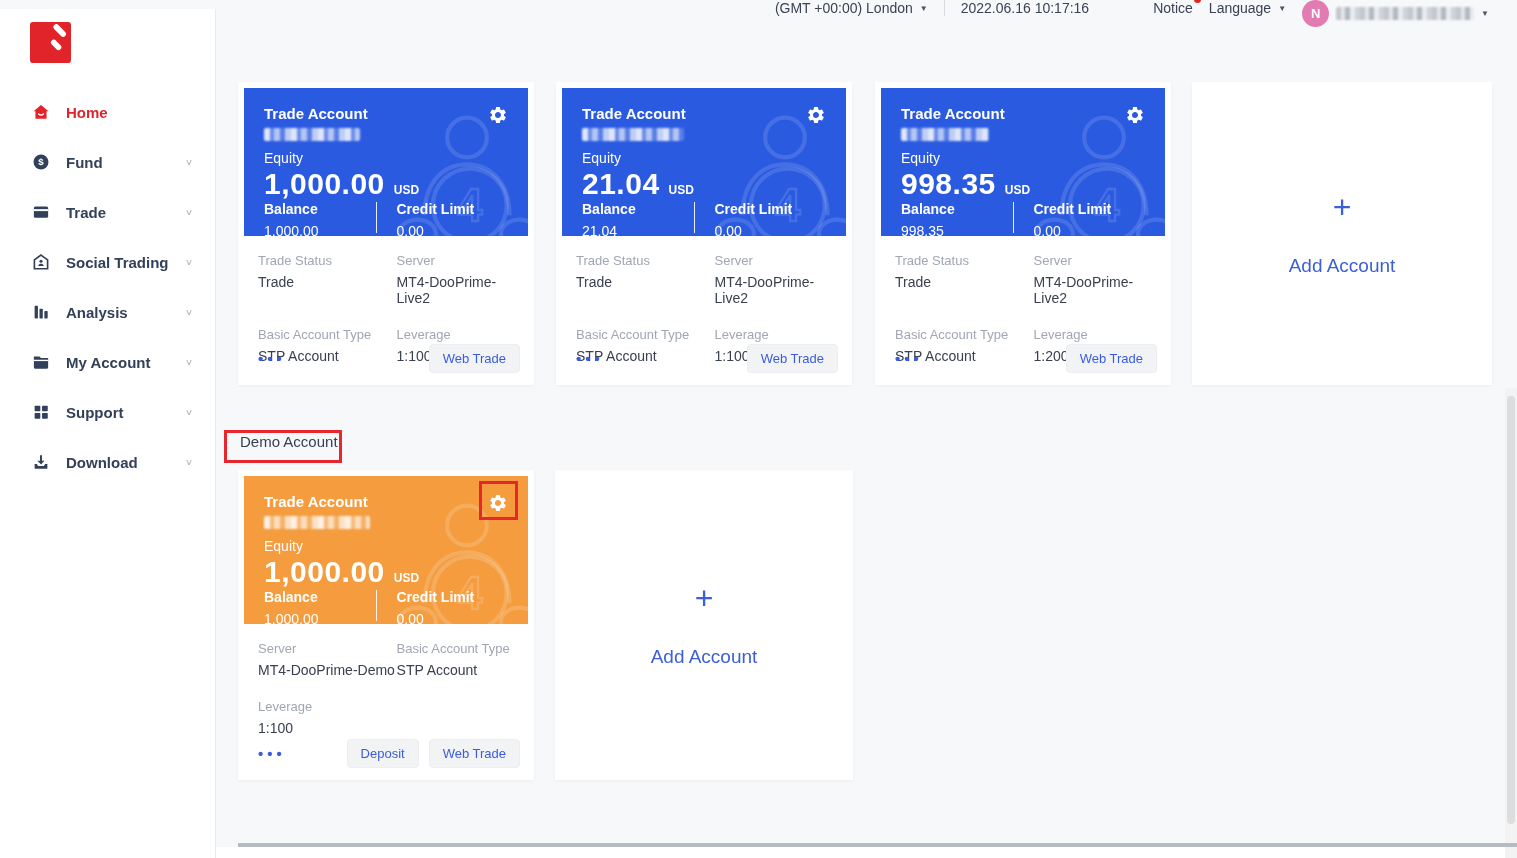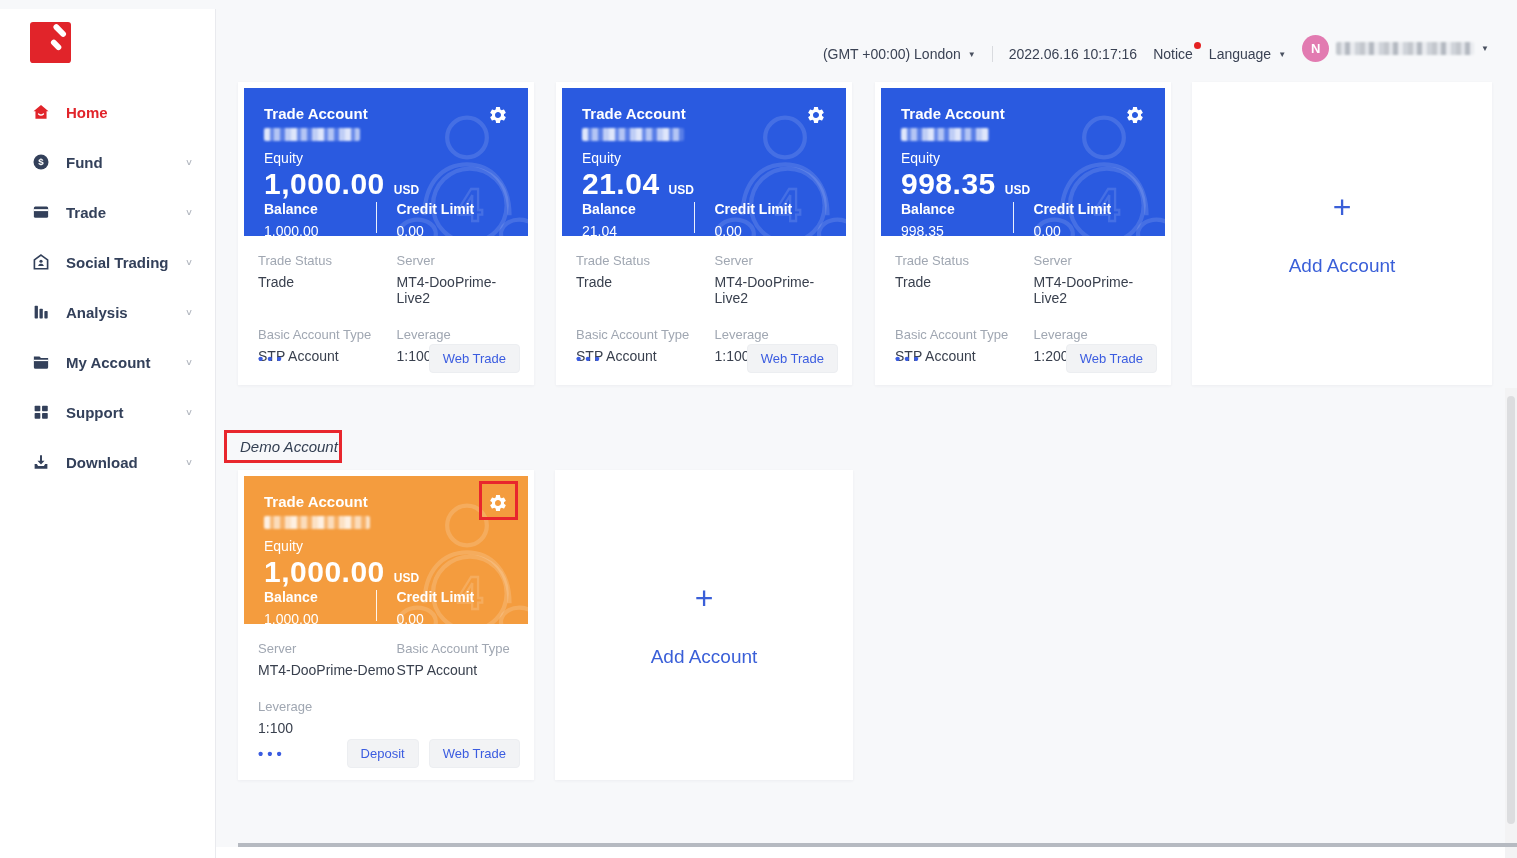--- a/index.html
+++ b/index.html
@@ -21,27 +21,27 @@
     display:flex; align-items:center; height:50px; padding:0 22px 0 32px;
     color:#33405a; font-size:15px; font-weight:bold; cursor:pointer;
   }
   .nav-item.active { color:#e1242a; }
   .nav-icon { width:18px; height:18px; margin-right:16px; flex:0 0 18px; display:flex; align-items:center; }
   .nav-label { flex:1; white-space:nowrap; }
   .nav-chevron { color:#b3b8c0; font-size:11px; font-weight:normal; transform:scaleY(.8); }
   
   .topbar {
     position:absolute; left:216px; right:0; top:0; height:62px;
-    display:flex; align-items:flex-end; justify-content:flex-end;
+    display:flex; align-items:flex-start; justify-content:flex-end;
     padding-right:28px; gap:16px; font-size:14px; color:#3a4254;
   }
   .tb-group { display:flex; align-items:center; gap:7px; cursor:pointer; }
   .caret { font-size:8px; color:#4a5160; }
   .tb-divider { width:1px; height:16px; background:#d9dbdf; }
-  .notice-wrap { position:relative; cursor:pointer; }
+  .notice-wrap { position:relative; cursor:pointer;margin-left:48px; }
   .notice-dot { position:absolute; top:-4px; right:-8px; width:7px; height:7px; border-radius:50%; background:#e42222; }
   .avatar { width:27px; height:27px; border-radius:50%; background:#e27bb1; color:#fff;
     display:flex; align-items:center; justify-content:center; font-size:13px; font-weight:bold; }
   .blur-name { width:138px; height:13px; border-radius:2px; filter:blur(1.1px);
     background:repeating-linear-gradient(90deg,#c3c7cd 0 5px,#e2e5e9 5px 9px,#b4b9c1 9px 14px,#e9ebef 14px 19px,#cfd3d9 19px 24px); }
   
   .card { position:absolute; background:#fff; box-shadow:0 1px 3px rgba(30,40,80,.05); }
   .panel {
     position:relative; margin:6px 6px 0; padding:17px 20px 0; height:148px;
     color:#fff; overflow:hidden;
@@ -82,22 +82,22 @@
     font-family:"Liberation Sans", sans-serif;
   }
   .add-card { position:absolute; background:#fff; box-shadow:0 1px 3px rgba(30,40,80,.05);
     display:flex; flex-direction:column; align-items:center; justify-content:center; gap:32px; cursor:pointer; }
   .plus { color:#3a5fd8; font-size:32px; font-weight:300; line-height:1; }
   .add-label { color:#3a5fd8; font-size:19px; }
   
   .anno { position:absolute; border:3px solid #e8262d; z-index:9; }
   .demo-label-box {
     position:absolute; left:224px; top:430px; width:118px; height:33px; z-index:9;
-    border:3px solid #e8262d; display:flex; align-items:center; padding-left:13px;
-    color:#333f52; font-size:15px;font-style:italic;
+    border:3px solid #e8262d; display:flex; padding-left:13px;
+    color:#333f52; font-size:15px;
   }
   
   .v-track { position:absolute; right:0; top:388px; bottom:0; width:12px; background:#f3f3f4; z-index:8; }
   .v-thumb { position:absolute; right:2px; top:8px; width:8px; height:428px; background:#dcddDF; border-radius:4px; }
   .h-strip { position:absolute; left:216px; right:0; top:847px; height:11px; background:#ffffff; z-index:7; }
   .h-thumb { position:absolute; left:238px; right:0; top:843px; height:4px; background:#b6bac1; z-index:8; cursor:pointer; }
 </style>
 </head>
 <body>
 

